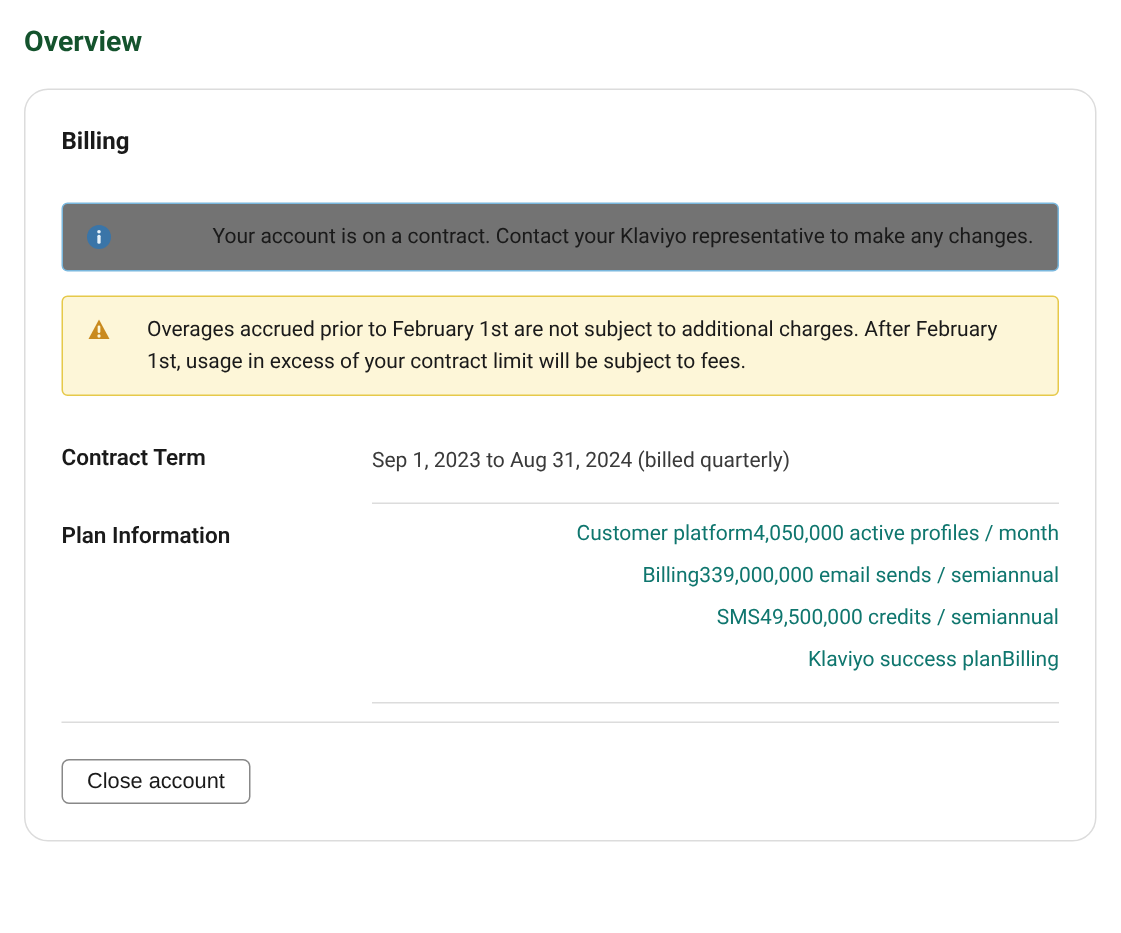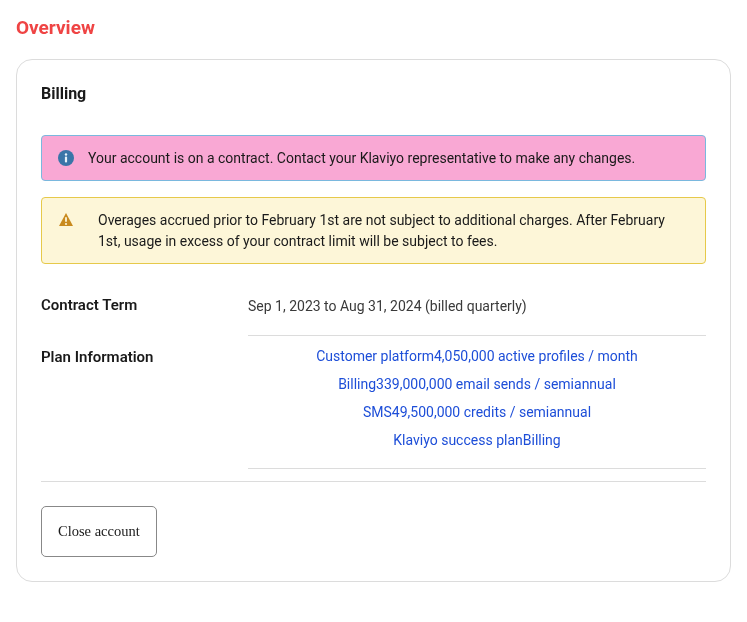--- a/index.html
+++ b/index.html
@@ -10,21 +10,21 @@
     body {
       font-family: -apple-system, BlinkMacSystemFont, "Segoe UI", Roboto, Helvetica, Arial, sans-serif;
       background: #fff;
       color: #1a1a1a;
       padding: 16px;
       width: 747px;
     }
     .page-title {
       font-size: 19px;
       font-weight: 700;
-      color: #ef4444;
+      color: #14532d;
       margin-bottom: 20px;
     }
     .card {
       border: 1px solid #dcdcdc;
       border-radius: 16px;
       padding: 24px;
     }
     .card-title {
       font-size: 16px;
       font-weight: 700;
@@ -34,22 +34,23 @@
     .alert {
       border: 1px solid;
       border-radius: 4px;
       padding: 12px 16px;
       display: flex;
       align-items: flex-start;
       gap: 14px;
       margin-bottom: 16px;
     }
     .alert-info {
-      background: #f9a8d4;
+      background: #737373;
       border-color: #7ab8de;
+      justify-content: space-between;
     }
     .alert-warning {
       background: #fdf6d8;
       border-color: #e6c94a;
       gap: 24px;
     }
     .alert-icon {
       flex-shrink: 0;
       width: 16px;
       height: 16px;
@@ -81,23 +82,23 @@
       flex: 1;
       border-bottom: 1px solid #dcdcdc;
       padding-bottom: 20px;
     }
     .detail-value-text {
       font-size: 14px;
       color: #3a3a3a;
     }
     .plan-line {
       display: flex;
-      justify-content: center;
+      justify-content: flex-end;
       font-size: 14px;
-      color: #1d4ed8;
+      color: #0f766e;
       margin-bottom: 12px;
     }
     .plan-line:last-child {
       margin-bottom: 0;
     }
     .plan-block {
       flex: 1;
       border-bottom: 1px solid #dcdcdc;
       padding-bottom: 20px;
     }
@@ -105,23 +106,23 @@
       border-top: 1px solid #dcdcdc;
       padding-top: 24px;
       margin-top: 12px;
     }
     .btn {
       font-size: 14.5px;
       color: #1a1a1a;
       background: #fff;
       border: 1px solid #888;
       border-radius: 5px;
-      padding: 16px 16px;
+      padding: 6px 16px;
       cursor: pointer;
-      font-family: Liberation Serif, serif;
+      font-family: Liberation Sans, sans-serif;
     }
   </style>
 </head>
 <body>
 
 <h1 class="page-title">Overview</h1>
 
 <div class="card">
   <h2 class="card-title">Billing</h2>
 

